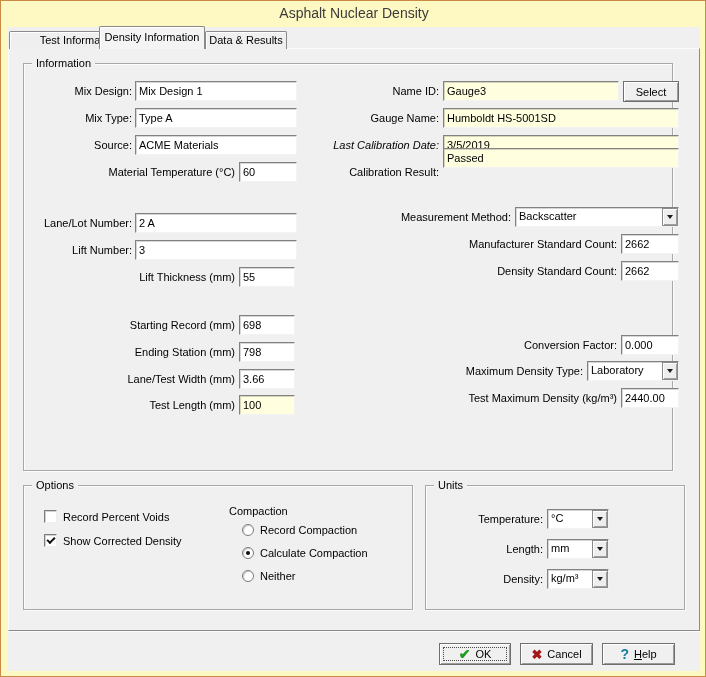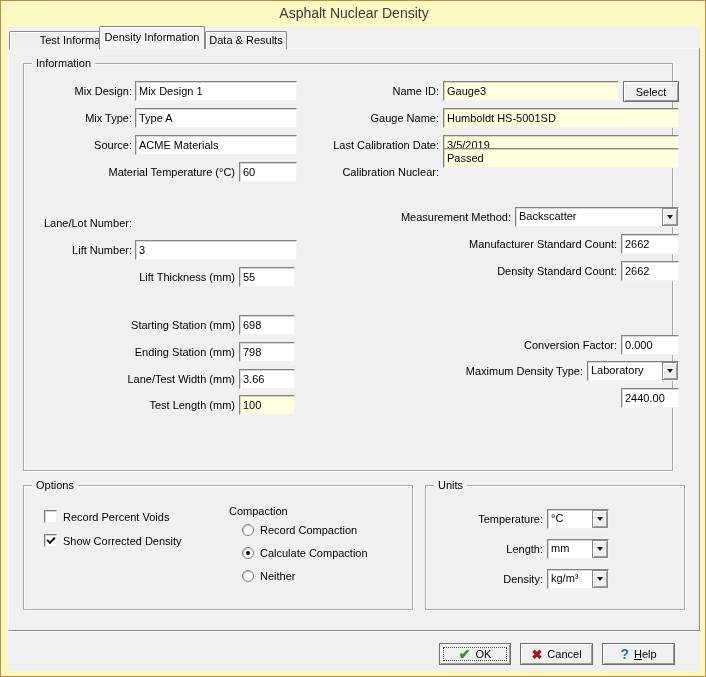--- a/index.html
+++ b/index.html
@@ -120,52 +120,53 @@
     <div class="lbl" style="left:8px; top:47px; width:100px;">Mix Type:</div>
     <input class="inp" style="left: 111px; top: 44px; width: 162px;" value="Type A">
 
     <div class="lbl" style="left:8px; top:74px; width:100px;">Source:</div>
     <input class="inp" style="left: 111px; top: 71px; width: 162px;" value="ACME Materials">
 
     <div class="lbl" style="left:8px; top:101px; width:203px;">Material Temperature (°C)</div>
     <input class="inp" style="left: 215px; top: 98px; width: 58px;" value="60">
 
     <div class="lbl" style="left:8px; top:152px; width:100px;">Lane/Lot Number:</div>
+    <input class="inp" style="left: 111px; top: 149px; width: 162px;" value="2 A">
 
     <div class="lbl" style="left:8px; top:179px; width:100px;">Lift Number:</div>
     <input class="inp" style="left: 111px; top: 176px; width: 162px;" value="3">
 
     <div class="lbl" style="left:8px; top:206px; width:203px;">Lift Thickness (mm)</div>
     <input class="inp" style="left: 215px; top: 203px; width: 56px;" value="55">
 
-    <div class="lbl" style="left:8px; top:254px; width:203px;">Starting Station (mm)</div>
+    <div class="lbl" style="left:8px; top:254px; width:203px;">Starting Record (mm)</div>
     <input class="inp" style="left: 215px; top: 251px; width: 56px;" value="698">
 
     <div class="lbl" style="left:8px; top:281px; width:203px;">Ending Station (mm)</div>
     <input class="inp" style="left: 215px; top: 278px; width: 56px;" value="798">
 
     <div class="lbl" style="left:8px; top:308px; width:203px;">Lane/Test Width (mm)</div>
     <input class="inp" style="left: 215px; top: 305px; width: 56px;" value="3.66">
 
     <div class="lbl" style="left:8px; top:334px; width:203px;">Test Length (mm)</div>
     <input class="inp yellow" style="left: 215px; top: 331px; width: 56px;" value="100">
 
     <div class="lbl" style="left:288px; top:20px; width:127px;">Name ID:</div>
     <input class="inp yellow" style="left: 419px; top: 17px; width: 176px;" value="Gauge3">
     <div class="push" style="left:599px; top:17px; width:56px; height:21px;">
       <span>Select</span>
     </div>
 
     <div class="lbl" style="left:288px; top:47px; width:127px;">Gauge Name:</div>
     <input class="inp yellow" style="left: 419px; top: 44px; width: 236px;" value="Humboldt HS-5001SD">
 
-    <div class="lbl" style="left:288px; top:74px; width:127px;">Last Calibration Date:</div>
+    <div class="lbl" style="left:288px; top:74px; width:127px;font-style:italic;">Last Calibration Date:</div>
     <input class="inp yellow" style="left: 419px; top: 71px; width: 236px;" value="3/5/2019">
 
-    <div class="lbl" style="left:288px; top:101px; width:127px;">Calibration Nuclear:</div>
+    <div class="lbl" style="left:288px; top:101px; width:127px;">Calibration Result:</div>
     <input class="inp yellow" style="left: 419px; top: 84px; width: 236px;" value="Passed">
 
     <div class="lbl" style="left:288px; top:146px; width:199px;">Measurement Method:</div>
     <div class="combo" style="left:491px; top:143px; width:164px;">
       <span class="combo-text">Backscatter</span>
       <span class="combo-btn">
           <span class="arr"></span>
         </span>
     </div>
 
@@ -179,20 +180,21 @@
     <input class="inp" style="left: 597px; top: 271px; width: 58px;" value="0.000">
 
     <div class="lbl" style="left:338px; top:300px; width:221px;">Maximum Density Type:</div>
     <div class="combo" style="left:563px; top:297px; width:92px;">
       <span class="combo-text">Laboratory</span>
       <span class="combo-btn">
           <span class="arr"></span>
         </span>
     </div>
 
+    <div class="lbl" style="left:358px; top:327px; width:235px;">Test Maximum Density (kg/m³)</div>
     <input class="inp" style="left: 597px; top: 324px; width: 58px;" value="2440.00">
   </div>
 
   <div class="group" style="left:424px; top:484px; width:260px; height:125px;">
     <div class="group-label">Units</div>
 
     <div class="lbl" style="left:0px; top:26px; width:117px;">Temperature:</div>
     <div class="combo" style="left:121px; top:23px; width:62px;">
       <span class="combo-text">°C</span>
       <span class="combo-btn">

